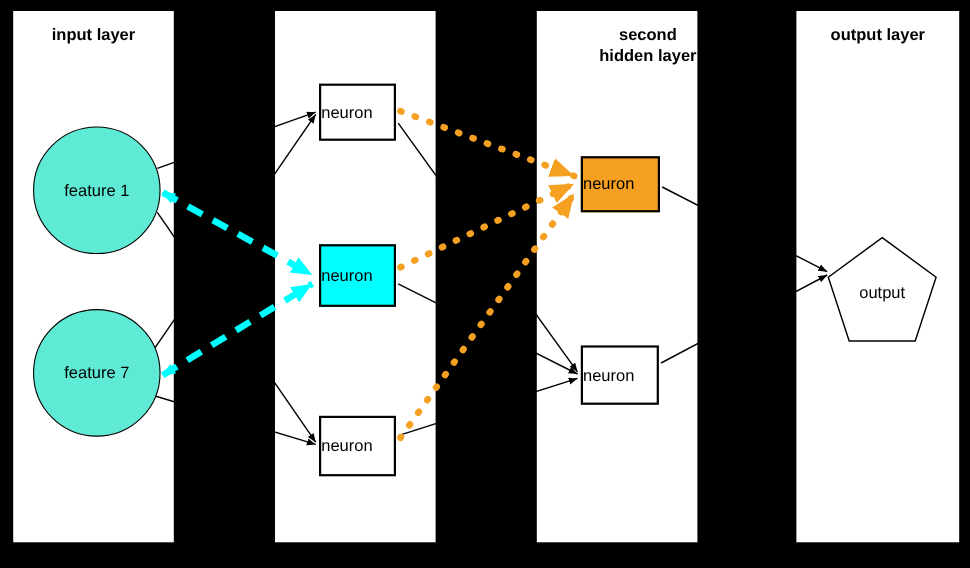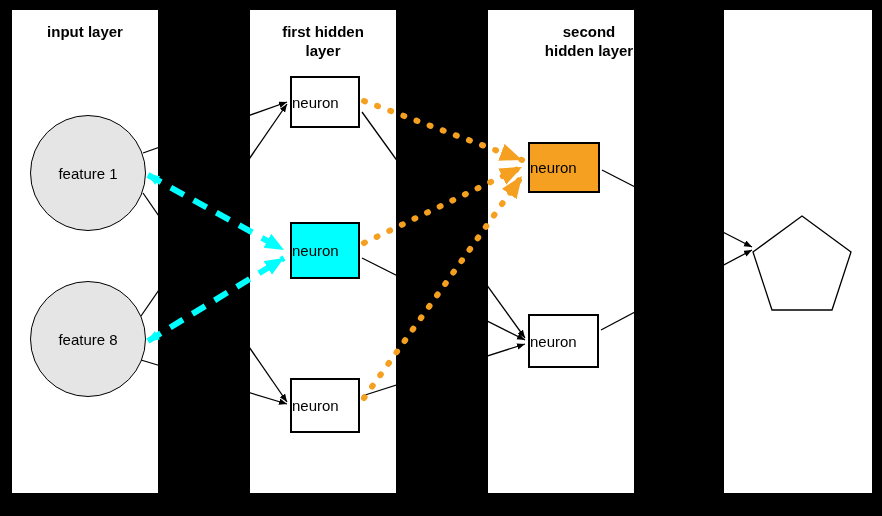--- a/index.html
+++ b/index.html
@@ -44,21 +44,21 @@
     font-size: 15px;
     color: #000000;
   }
   .node-box.cyan { background: #00ffff; }
   .node-box.orange { background: #f5a020; }
   .node-circle {
     position: absolute;
     box-sizing: border-box;
     border: 1px solid #000000;
     border-radius: 50%;
-    background: #e5e5e5;
+    background: #5eead4;
     display: flex;
     align-items: center;
     justify-content: center;
     font-family: "Liberation Sans", sans-serif;
     font-size: 15px;
     color: #000000;
   }
   .pent-wrap {
     position: absolute;
   }
@@ -130,43 +130,45 @@
     <g stroke="#f5a020" stroke-width="6" stroke-dasharray="1 13" stroke-linecap="round" fill="none">
       <path d="M364,101 L522,160" marker-end="url(#arrowOrange)"></path>
       <path d="M364,243 L522,167" marker-end="url(#arrowOrange)"></path>
       <path d="M364,398 L522,176" marker-end="url(#arrowOrange)"></path>
     </g>
 
     <polygon points="802,216 851,252 832,310 772,310 753,252" fill="#ffffff" stroke="#000000" stroke-width="1.3"></polygon>
   </svg>
 
   <div class="panel-title" style="left:12px; top:22px; width:146px;">input layer</div>
-  <div class="panel-title" style="left:250px; top:22px; width:146px;">first hidden
-layer</div>
   <div class="panel-title" style="left:488px; top:22px; width:146px;margin-left:28px;">second
 hidden layer</div>
+  <div class="panel-title" style="left:724px; top:22px; width:148px;">output layer</div>
 
   <div class="node-circle" style="left:30px; top:115px; width:116px; height:116px;">
     <span>feature 1</span>
   </div>
   <div class="node-circle" style="left:30px; top:281px; width:116px; height:116px;">
-    <span>feature 8</span>
+    <span>feature 7</span>
   </div>
 
   <div class="node-box" style="left:290px; top:76px; width:70px; height:52px;">
     <span>neuron</span>
   </div>
   <div class="node-box cyan" style="left:290px; top:222px; width:70px; height:57px;">
     <span>neuron</span>
   </div>
   <div class="node-box" style="left:290px; top:378px; width:70px; height:55px;">
     <span>neuron</span>
   </div>
 
   <div class="node-box orange" style="left:528px; top:142px; width:72px; height:51px;">
     <span>neuron</span>
   </div>
   <div class="node-box" style="left:528px; top:314px; width:71px; height:54px;">
     <span>neuron</span>
   </div>
 
+  <div class="pent-wrap" style="left:753px; top:216px; width:98px; height:94px;">
+    <div class="pent-label" style="top:42px;">output</div>
+  </div>
 
 </div>
 
 </body></html>

